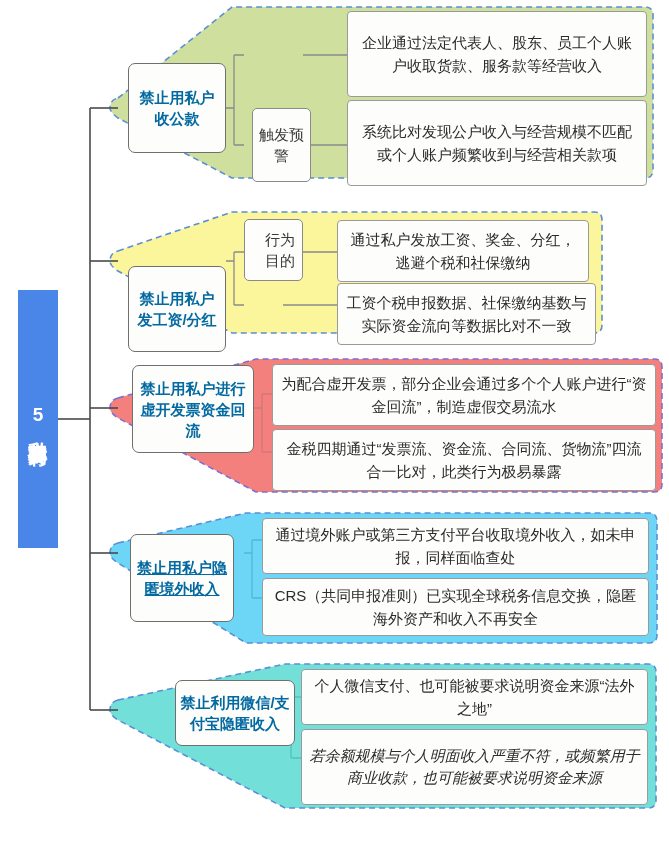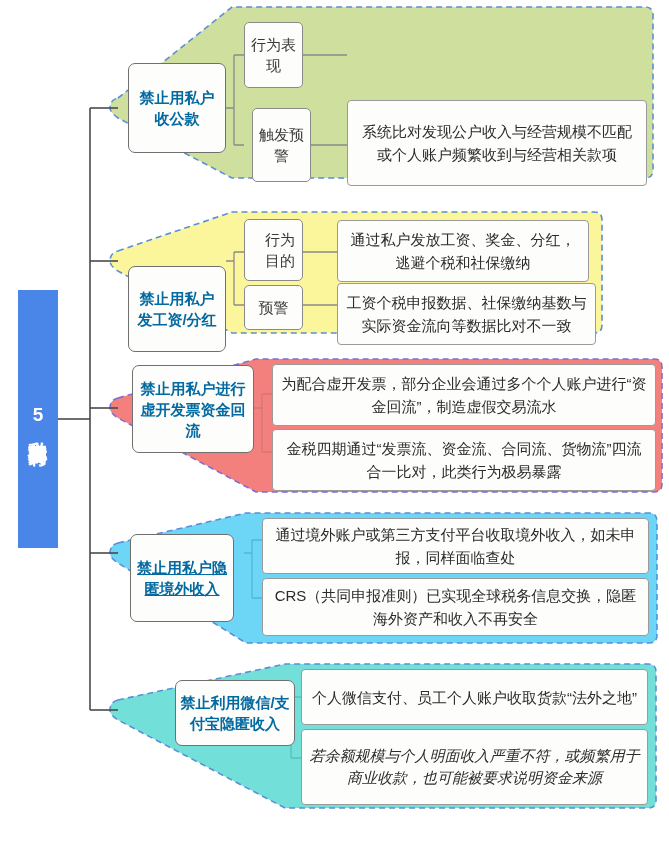--- a/index.html
+++ b/index.html
@@ -137,35 +137,34 @@
     <path d="M 254 408 L 262 408 M 262 394 L 262 452 M 262 394 L 272 394 M 262 452 L 272 452" fill="none" stroke="#d07878" stroke-width="1.3"></path>
 
     <path d="M 244 553 L 252 553 M 252 540 L 252 598 M 252 540 L 262 540 M 252 598 L 262 598" fill="none" stroke="#4fb8d8" stroke-width="1.3"></path>
 
     <path d="M 283 710 L 291 710 M 291 697 L 291 758 M 291 697 L 301 697 M 291 758 L 301 758" fill="none" stroke="#4fc2ba" stroke-width="1.3"></path>
   </svg>
 
   <div class="root-node">5大私户行为不要有</div>
 
   <div class="branch-title" style="left:128px; top:63px; width:98px; height:90px;">禁止用私户收公款</div>
-  <div class="mid-label" style="left:244px; top:22px; width:59px; height:66px;">行为表现</div>
+  <div class="detail-box" style="left:347px; top:11px; width:300px; height:86px;">企业通过法定代表人、股东、员工个人账户收取货款、服务款等经营收入</div>
   <div class="mid-label" style="left:252px; top:108px; width:59px; height:74px;">触发预警</div>
   <div class="detail-box" style="left:347px; top:100px; width:300px; height:86px;">系统比对发现公户收入与经营规模不匹配或个人账户频繁收到与经营相关款项</div>
 
   <div class="branch-title" style="left:128px; top:228px; width:98px; height:86px;margin-top:38px;">禁止用私户发工资/分红</div>
   <div class="mid-label" style="left:244px; top:219px; width:59px; height:62px;padding-left:16px;">行为目的</div>
   <div class="detail-box" style="left:337px; top:220px; width:252px; height:62px;">通过私户发放工资、奖金、分红，逃避个税和社保缴纳</div>
-  <div class="mid-label" style="left:244px; top:285px; width:59px; height:45px;">预警</div>
   <div class="detail-box" style="left:337px; top:283px; width:259px; height:62px;">工资个税申报数据、社保缴纳基数与实际资金流向等数据比对不一致</div>
 
   <div class="branch-title" style="left:132px; top:365px; width:122px; height:88px;">禁止用私户进行虚开发票资金回流</div>
   <div class="detail-box" style="left:272px; top:364px; width:384px; height:62px;">为配合虚开发票，部分企业会通过多个个人账户进行“资金回流”，制造虚假交易流水</div>
   <div class="detail-box" style="left:272px; top:429px; width:384px; height:62px;">金税四期通过“发票流、资金流、合同流、货物流”四流合一比对，此类行为极易暴露</div>
 
   <div class="branch-title" style="left:130px; top:534px; width:104px; height:88px;text-decoration:underline;">禁止用私户隐匿境外收入</div>
   <div class="detail-box" style="left:262px; top:518px; width:387px; height:56px;">通过境外账户或第三方支付平台收取境外收入，如未申报，同样面临查处</div>
   <div class="detail-box" style="left:262px; top:578px; width:387px; height:58px;">CRS（共同申报准则）已实现全球税务信息交换，隐匿海外资产和收入不再安全</div>
 
   <div class="branch-title" style="left:135px; top:680px; width:120px; height:66px;margin-left:40px;">禁止利用微信/支付宝隐匿收入</div>
-  <div class="detail-box" style="left:301px; top:669px; width:347px; height:56px;">个人微信支付、员工个人账户收取货款“法外之地”</div>
+  <div class="detail-box" style="left:301px; top:669px; width:347px; height:56px;">个人微信支付、也可能被要求说明资金来源“法外之地”</div>
   <div class="detail-box tight" style="left:301px; top:729px; width:347px; height:76px;font-style:italic;">若余额规模与个人明面收入严重不符，或频繁用于商业收款，也可能被要求说明资金来源</div>
 
 </div>
 
 </body></html>

